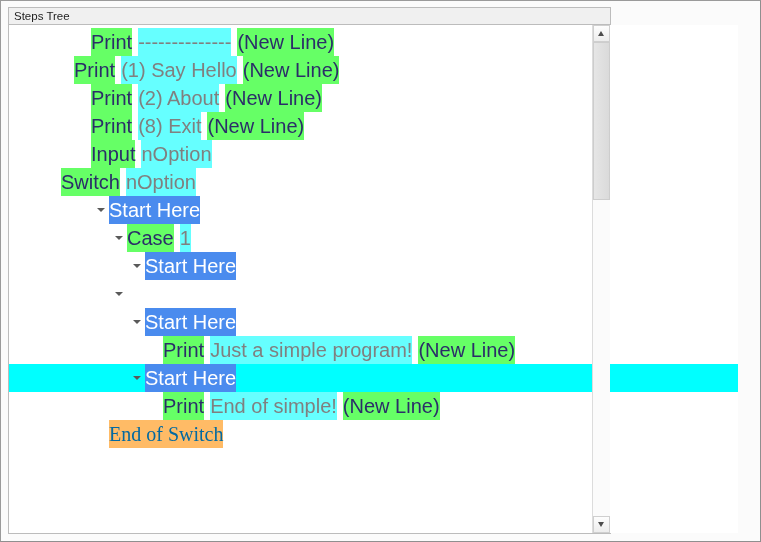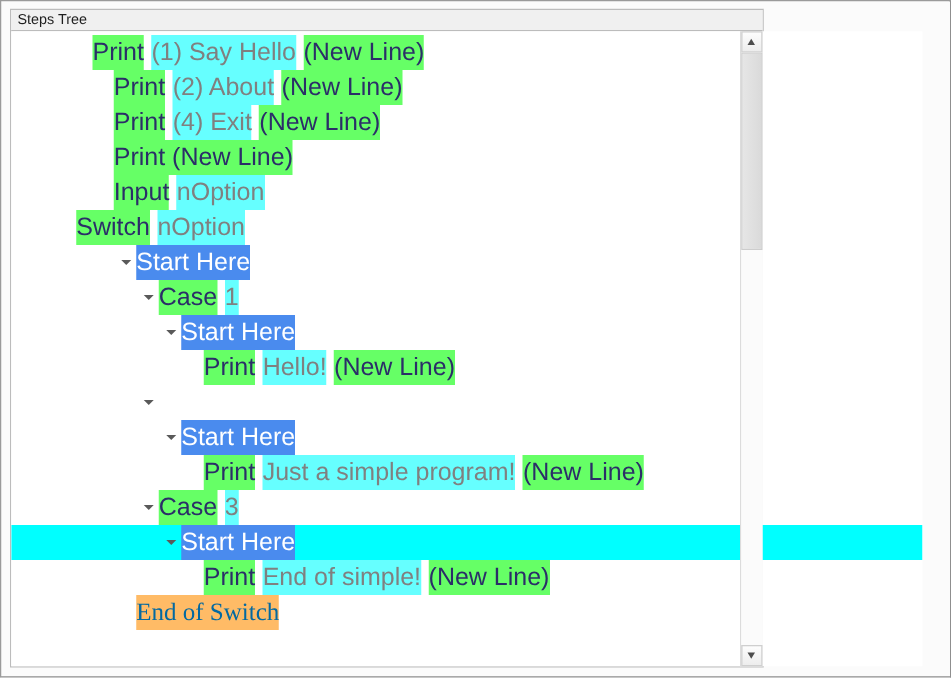--- a/index.html
+++ b/index.html
@@ -183,34 +183,32 @@
 <body>
 
 <div id="window">
 
   <div id="panel">
 
     <div id="panel-header">Steps Tree</div>
 
     <div id="tree-viewport">
       <div id="tree">
+          <div class="row"><span class="row-content" style="margin-left: 82px;"><span class="tok tok-kw">Print</span><span class="sp"></span><span class="tok tok-arg">--------------</span><span class="sp"></span><span class="tok tok-kw">(New Line)</span></span></div>
           <div class="row"><span class="row-content" style="margin-left: 65px;"><span class="tok tok-kw">Print</span><span class="sp"></span><span class="tok tok-arg">(1) Say Hello</span><span class="sp"></span><span class="tok tok-kw">(New Line)</span></span></div>
           <div class="row"><span class="row-content" style="margin-left: 82px;"><span class="tok tok-kw">Print</span><span class="sp"></span><span class="tok tok-arg">(2) About</span><span class="sp"></span><span class="tok tok-kw">(New Line)</span></span></div>
-          <div class="row"><span class="row-content" style="margin-left: 82px;"><span class="tok tok-kw">Print</span><span class="sp"></span><span class="tok tok-arg">(4) Exit</span><span class="sp"></span><span class="tok tok-kw">(New Line)</span></span></div>
-          <div class="row"><span class="row-content" style="margin-left: 82px;"><span class="tok tok-kw">Print (New Line)</span></span></div>
+          <div class="row"><span class="row-content" style="margin-left: 82px;"><span class="tok tok-kw">Print</span><span class="sp"></span><span class="tok tok-arg">(8) Exit</span><span class="sp"></span><span class="tok tok-kw">(New Line)</span></span></div>
           <div class="row"><span class="row-content" style="margin-left: 82px;"><span class="tok tok-kw">Input</span><span class="sp"></span><span class="tok tok-arg">nOption</span></span></div>
           <div class="row"><span class="twisty" style="left: 66px;"></span><span class="row-content" style="margin-left: 52px;"><span class="tok tok-kw">Switch</span><span class="sp"></span><span class="tok tok-arg">nOption</span></span></div>
           <div class="row"><span class="twisty" style="left: 84px;"></span><span class="row-content" style="margin-left: 100px;"><span class="tok tok-start">Start Here</span></span></div>
           <div class="row"><span class="twisty" style="left: 102px;"></span><span class="row-content" style="margin-left: 118px;"><span class="tok tok-kw">Case</span><span class="sp"></span><span class="tok tok-arg">1</span></span></div>
           <div class="row"><span class="twisty" style="left: 120px;"></span><span class="row-content" style="margin-left: 136px;"><span class="tok tok-start">Start Here</span></span></div>
-          <div class="row"><span class="row-content" style="margin-left: 154px;"><span class="tok tok-kw">Print</span><span class="sp"></span><span class="tok tok-arg">Hello!</span><span class="sp"></span><span class="tok tok-kw">(New Line)</span></span></div>
           <div class="row"><span class="twisty" style="left: 102px;"></span></div>
           <div class="row"><span class="twisty" style="left: 120px;"></span><span class="row-content" style="margin-left: 136px;"><span class="tok tok-start">Start Here</span></span></div>
           <div class="row"><span class="row-content" style="margin-left: 154px;"><span class="tok tok-kw">Print</span><span class="sp"></span><span class="tok tok-arg">Just a simple program!</span><span class="sp"></span><span class="tok tok-kw">(New Line)</span></span></div>
-          <div class="row"><span class="twisty" style="left: 102px;"></span><span class="row-content" style="margin-left: 118px;"><span class="tok tok-kw">Case</span><span class="sp"></span><span class="tok tok-arg">3</span></span></div>
           <div class="row selected"><span class="twisty" style="left: 120px;"></span><span class="row-content" style="margin-left: 136px;"><span class="tok tok-start">Start Here</span></span></div>
           <div class="row"><span class="row-content" style="margin-left: 154px;"><span class="tok tok-kw">Print</span><span class="sp"></span><span class="tok tok-arg">End of simple!</span><span class="sp"></span><span class="tok tok-kw">(New Line)</span></span></div>
           <div class="row"><span class="row-content" style="margin-left: 100px;"><span class="tok tok-end">End of Switch</span></span></div>
         </div>
     </div>
 
     <div id="vscroll">
       <div class="sb-btn up">
         <span class="arw"></span>
       </div>

